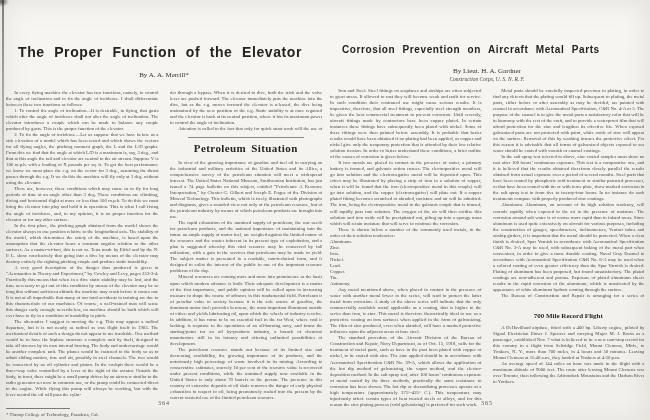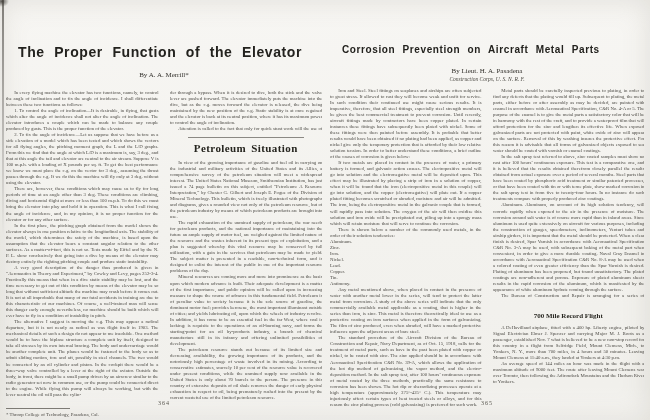--- a/index.html
+++ b/index.html
@@ -110,21 +110,21 @@
             </div>
         </div>
       </div>
 
     </div>
     <div class="pagenum">364</div>
   </div>
 
   <div class="page page-r">
     <h1>Corrosion Prevention on Aircraft Metal Parts</h1>
-    <div class="byline">By Lieut. H. A. Pasadena</div>
+    <div class="byline">By Lieut. H. A. Gardner</div>
     <div class="affil">Construction Corps, U. S. N. R. F.</div>
     <div class="cols">
 
       <div class="col">
         <div class="grow">
           <div class="shrink">
             <div>
                 <p class="para">Iron and Steel.  Steel fittings on seaplanes and airships are often subjected to great stress. If allowed to rust they will become weak and unfit for service. In such condition their continued use might cause serious results. It is imperative, therefore, that all steel fittings, especially steel strength members, be given the best commercial treatment to prevent corrosion. Until recently, aircraft fittings made by contractors have been copper plated. In certain instances these fittings have subsequently been plated with nickel. Some of these fittings were then painted before assembly. It is probable that better results would have been obtained if no plating had been applied, as copper and nickel give only the temporary protection that is afforded by their low relative solution tension. In order to better understand these conditions, a brief outline of the causes of corrosion is given below:</p>
                 <p class="para">If two metals are placed in contact in the presence of water, a primary battery is formed, and galvanic action ensues. The electropositive metal will go into solution and the electronegative metal will be deposited upon. This effect may be illustrated by placing a strip of iron in a solution of copper, when it will be found that the iron (electropositive metal in this couple) will go into solution, and the copper (electronegative) will plate out. If a copper plated fitting becomes scratched or abraded, moisture and air will be admitted. The iron, being the electropositive metal in the galvanic couple that is formed, will rapidly pass into solution. The oxygen of the air will then oxidize this solution and iron oxide will be precipitated out, piling up into a spongy mass which will retain moisture that will serve to continue the corrosion.</p>
                 <p class="para">There is shown below a number of the commonly used metals, in the order of their solution tendencies:</p>

